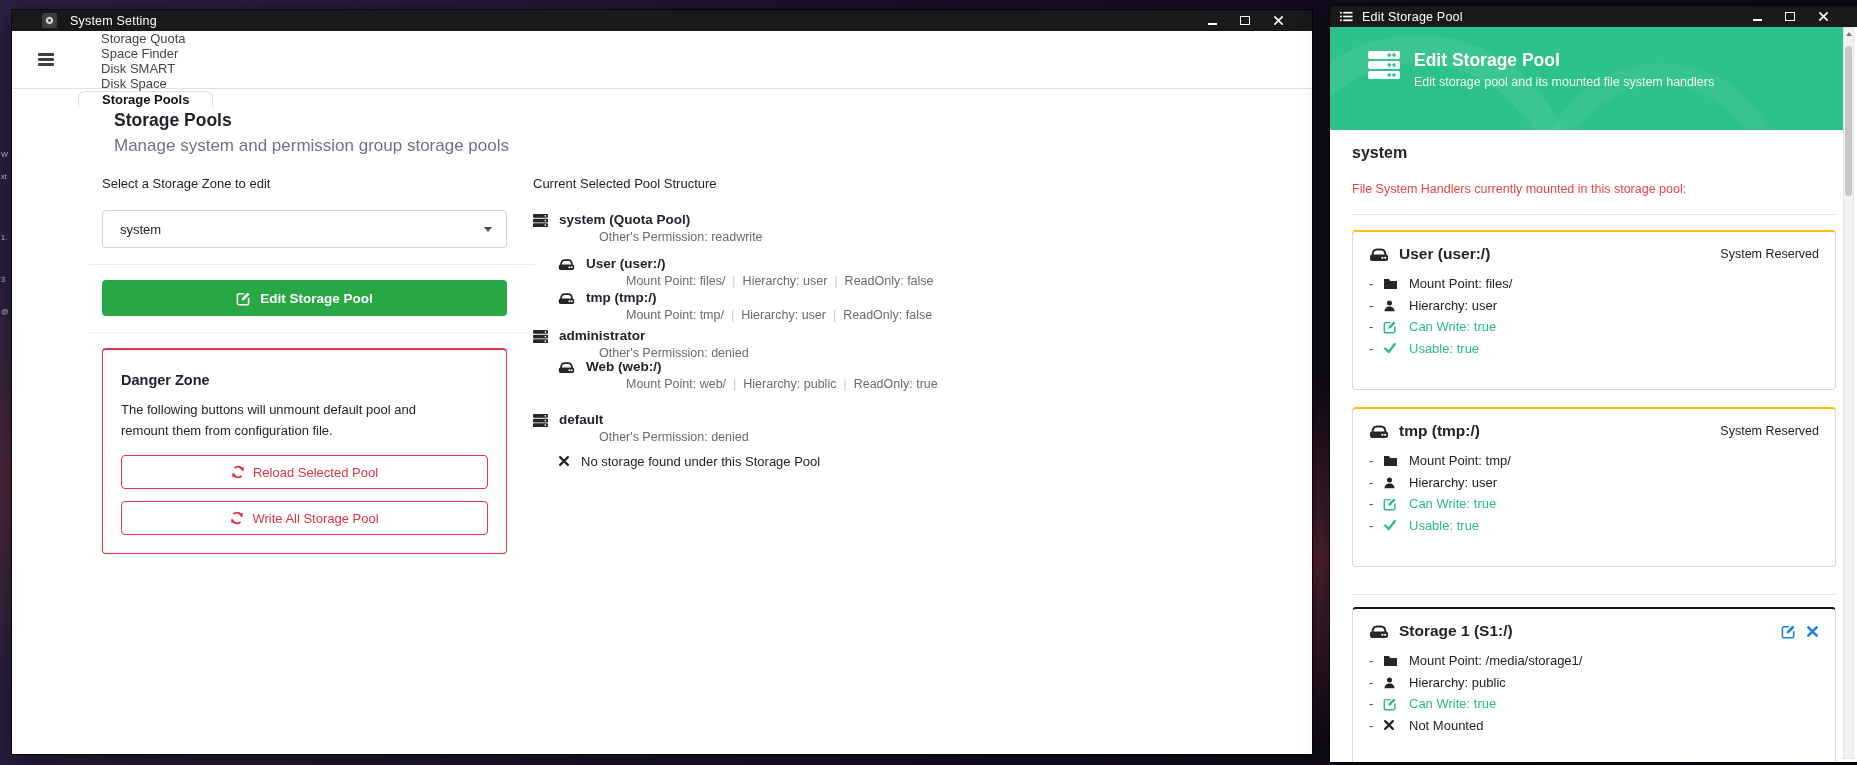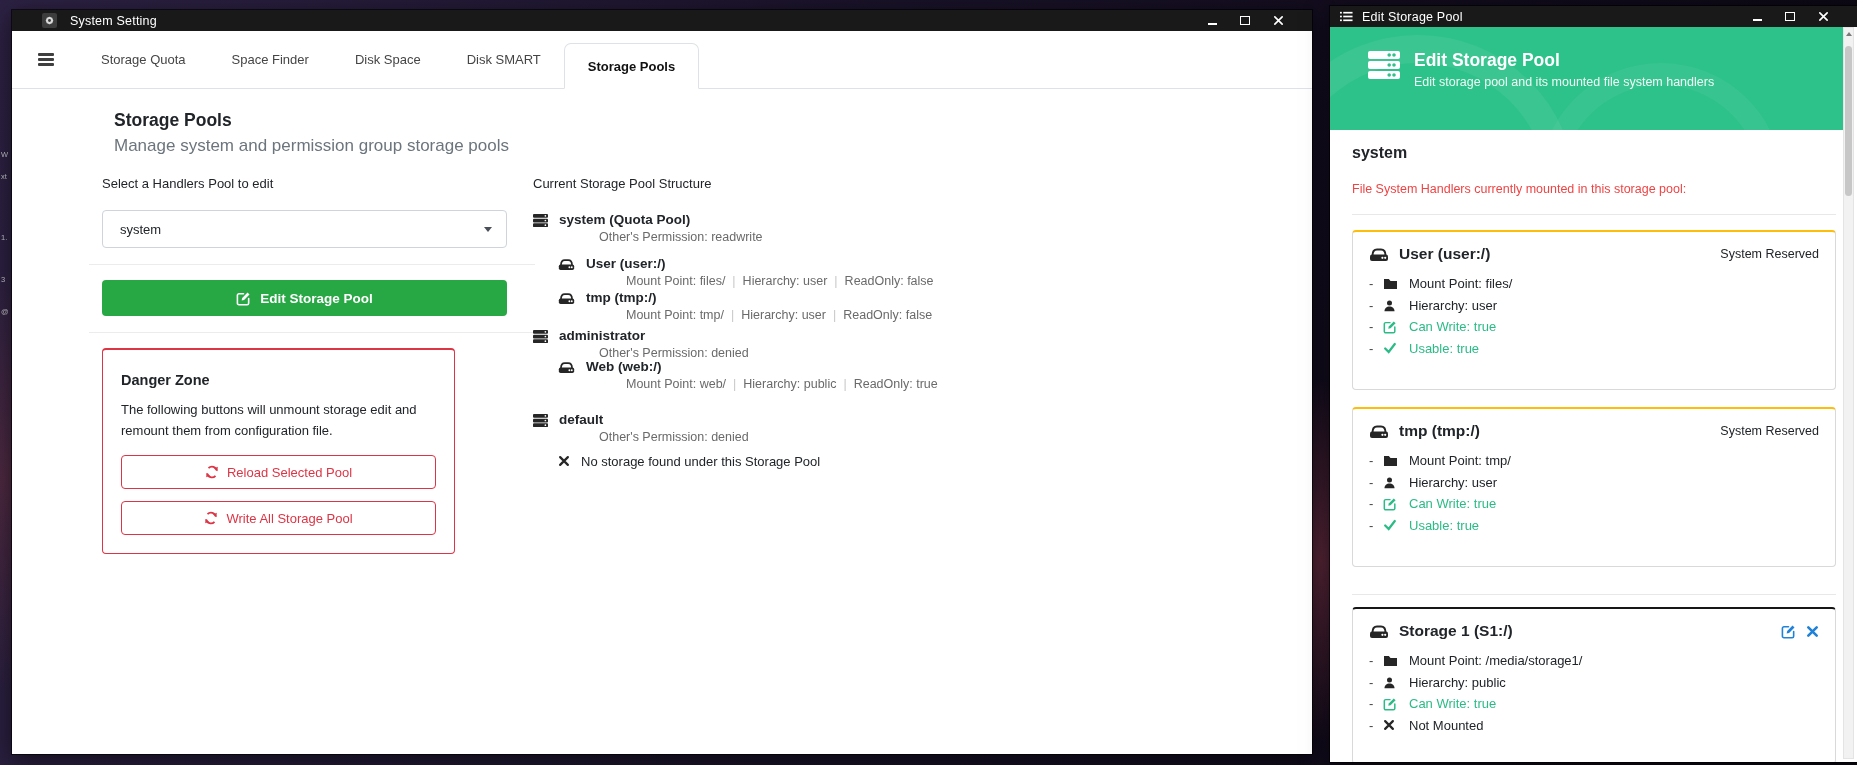--- a/index.html
+++ b/index.html
@@ -20,32 +20,32 @@
   .gearbox{width:15px;height:15px;background:#3d3d3d;border-radius:2px;margin-left:30px;display:flex;align-items:center;justify-content:center;}
   .listicon{margin-left:10px;display:flex;}
   .wc{display:flex;gap:9px;margin-left:auto;padding-right:22px;}
   .wc .btn{width:24px;height:15px;display:flex;align-items:center;justify-content:center;cursor:default;}
   .ic-min{width:9px;height:2px;background:#fff;margin-top:6px;}
   .ic-max{width:8px;height:7px;border:1.5px solid #fff;}
   
   .tabbar{position:absolute;left:0;top:21px;right:0;height:57px;border-bottom:1px solid #dee2e6;display:flex;align-items:center;background:#fff;}
   .hamburger{margin-left:26px;display:flex;flex-direction:column;gap:2.8px;cursor:pointer;}
   .hamburger div{width:16px;height:2.2px;background:#3f3f3f;border-radius:1px;}
-  .tabs{display:flex;align-items:flex-start;height:100%;margin-left:24px;}
+  .tabs{display:flex;align-items:flex-start;height:100%;margin-left:24px;flex-direction:column;}
   .tab{padding:0 23px;font-size:13px;color:#454545;height:100%;display:flex;align-items:center;cursor:pointer;}
   .tab.active{height:44px;align-self:flex-end;margin-bottom:-1px;background:#fff;border:1px solid #dee2e6;border-bottom-color:#fff;border-radius:7px 7px 0 0;font-weight:bold;color:#111;}
   
   .h1{position:absolute;left:102px;top:100px;font-size:17.5px;font-weight:bold;color:#212529;}
   .sub{position:absolute;left:102px;top:126px;font-size:17px;color:#6c757d;}
   .sel-label{position:absolute;left:90px;top:166px;font-size:13px;color:#212529;}
   .select{position:absolute;left:90px;top:200px;width:405px;height:38px;border:1px solid #ced4da;border-radius:4px;box-sizing:border-box;display:flex;align-items:center;font-size:13px;color:#212529;padding-left:17px;cursor:pointer;background:#fff;}
   .caret{position:absolute;right:14px;top:16px;width:0;height:0;border-left:4.5px solid transparent;border-right:4.5px solid transparent;border-top:5.5px solid #495057;}
   .hr-l{position:absolute;left:77px;width:446px;height:0;border-top:1px solid #ececec;}
   .btn-green{position:absolute;left:90px;top:270px;width:405px;height:36px;background:#28a745;border-radius:4px;color:#fff;font-weight:bold;font-size:13.5px;display:flex;align-items:center;justify-content:center;gap:9px;cursor:pointer;}
-  .danger-card{position:absolute;left:90px;top:338px;width:353px;box-sizing:border-box;border:1px solid #dc3545;border-top-width:2px;border-radius:4px;background:#fff;padding:22px 18px 18px 18px;}
+  .danger-card{position:absolute;left:90px;top:338px;width:405px;box-sizing:border-box;border:1px solid #dc3545;border-top-width:2px;border-radius:4px;background:#fff;padding:22px 18px 18px 18px;}
   .dz-title{font-size:14.5px;font-weight:bold;color:#212529;}
   .dz-line{font-size:13px;color:#212529;line-height:21px;}
   .dz-line.first{margin-top:11px;}
   .btn-outline-red{height:32px;border:1px solid #dc3545;border-radius:4px;color:#dc3545;background:#fff;font-size:13px;display:flex;align-items:center;justify-content:center;gap:8px;cursor:pointer;}
   .btn-outline-red.b1{margin-top:14px;}
   .btn-outline-red.b2{margin-top:12px;}
   
   .st-title{position:absolute;left:521px;top:166px;font-size:13px;color:#212529;}
   .t-row{position:absolute;display:flex;gap:11px;align-items:flex-start;}
   .t-row .t-ic{margin-top:2px;display:flex;}
@@ -121,30 +121,30 @@
 
   <div class="tabbar">
     <span class="hamburger">
         <div></div>
         <div></div>
         <div></div>
       </span>
     <span class="tabs">
       <span class="tab">Storage Quota</span>
       <span class="tab">Space Finder</span>
+      <span class="tab">Disk SMART</span>
       <span class="tab">Disk Space</span>
-      <span class="tab">Disk SMART</span>
       <span class="tab active">Storage Pools</span>
     </span>
   </div>
 
   <div class="h1">Storage Pools</div>
   <div class="sub">Manage system and permission group storage pools</div>
 
-  <div class="sel-label">Select a Handlers Pool to edit</div>
+  <div class="sel-label">Select a Storage Zone to edit</div>
   <div class="select">
     <span>system</span>
     <span class="caret"></span>
   </div>
 
   <div class="hr-l" style="top:254px"></div>
 
   <div class="btn-green">
     <span>
       <svg viewBox="0 0 16 16" width="15" height="15" style="color:#fff">
@@ -152,21 +152,21 @@
           <path d="M12.3 1.6 l2.1 2.1 L8.6 9.5 6 10.1 6.6 7.5 z" fill="currentColor"></path>
         </svg>
     </span>
     <span>Edit Storage Pool</span>
   </div>
 
   <div class="hr-l" style="top:322px"></div>
 
   <div class="danger-card">
     <div class="dz-title">Danger Zone</div>
-    <div class="dz-line first">The following buttons will unmount storage edit and</div>
+    <div class="dz-line first">The following buttons will unmount default pool and</div>
     <div class="dz-line">remount them from configuration file.</div>
     <div class="btn-outline-red b1">
       <span>
         <svg viewBox="0 0 16 16" width="14" height="14" style="color:#dc3545">
             <path d="M13.5 6.5 A5.5 5.5 0 0 0 4 3.6" fill="none" stroke="currentColor" stroke-width="2"></path>
             <path d="M2.5 9.5 A5.5 5.5 0 0 0 12 12.4" fill="none" stroke="currentColor" stroke-width="2"></path>
             <path d="M14.6 2.0 L14.2 7.0 L10.3 4.0 z" fill="currentColor"></path>
             <path d="M1.4 14.0 L1.8 9.0 L5.7 12.0 z" fill="currentColor"></path>
           </svg>
       </span>
@@ -178,21 +178,21 @@
             <path d="M13.5 6.5 A5.5 5.5 0 0 0 4 3.6" fill="none" stroke="currentColor" stroke-width="2"></path>
             <path d="M2.5 9.5 A5.5 5.5 0 0 0 12 12.4" fill="none" stroke="currentColor" stroke-width="2"></path>
             <path d="M14.6 2.0 L14.2 7.0 L10.3 4.0 z" fill="currentColor"></path>
             <path d="M1.4 14.0 L1.8 9.0 L5.7 12.0 z" fill="currentColor"></path>
           </svg>
       </span>
       <span>Write All Storage Pool</span>
     </div>
   </div>
 
-  <div class="st-title">Current Storage Pool Structure</div>
+  <div class="st-title">Current Selected Pool Structure</div>
 
   <div class="t-row" style="left:521px;top:201px">
     <span class="t-ic">
       <svg viewBox="0 0 16 16" width="15" height="15">
           <g fill="#262626">
             <rect y="1" width="16" height="4" rx="1"></rect>
             <rect y="6" width="16" height="4" rx="1"></rect>
             <rect y="11" width="16" height="4" rx="1"></rect>
           </g>
           <g fill="#fff">

